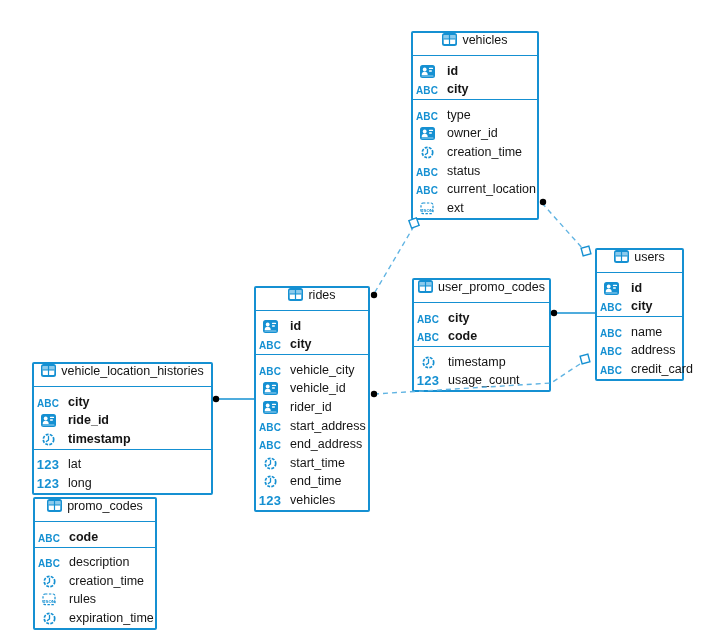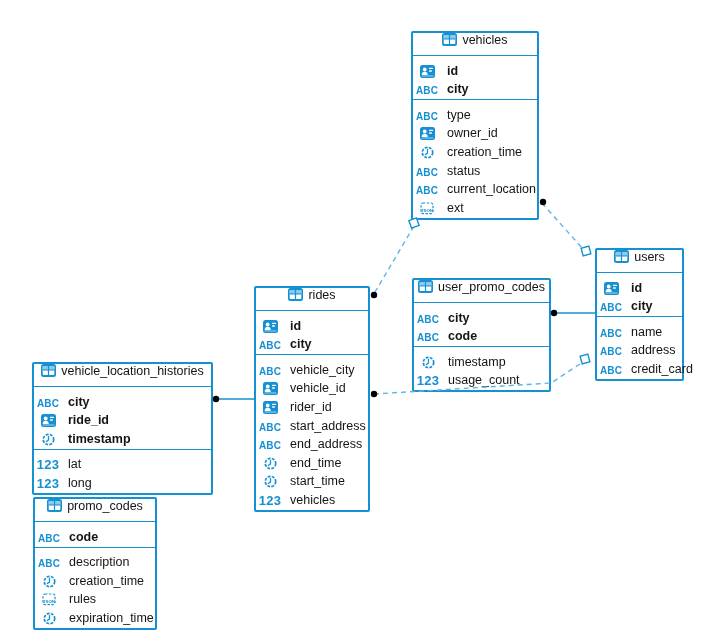--- a/index.html
+++ b/index.html
@@ -296,30 +296,30 @@
           </span>
           <span>end_address</span>
         </div>
         <div class="row">
           <span class="ic">
             <svg width="13" height="13" viewBox="0 0 13 13">
               <circle cx="6.5" cy="6.5" r="5.2" fill="none" stroke="#1590d2" stroke-width="1.7" stroke-dasharray="2.9 1.3"></circle>
               <path d="M6.5 6.9 L6.5 3.3 M6.5 6.9 L4.4 8.6" stroke="#1590d2" stroke-width="1.3" fill="none" stroke-linecap="round"></path>
             </svg>
           </span>
+          <span>start_time</span>
+        </div>
+        <div class="row">
+          <span class="ic">
+            <svg width="13" height="13" viewBox="0 0 13 13">
+              <circle cx="6.5" cy="6.5" r="5.2" fill="none" stroke="#1590d2" stroke-width="1.7" stroke-dasharray="2.9 1.3"></circle>
+              <path d="M6.5 6.9 L6.5 3.3 M6.5 6.9 L4.4 8.6" stroke="#1590d2" stroke-width="1.3" fill="none" stroke-linecap="round"></path>
+            </svg>
+          </span>
           <span>end_time</span>
-        </div>
-        <div class="row">
-          <span class="ic">
-            <svg width="13" height="13" viewBox="0 0 13 13">
-              <circle cx="6.5" cy="6.5" r="5.2" fill="none" stroke="#1590d2" stroke-width="1.7" stroke-dasharray="2.9 1.3"></circle>
-              <path d="M6.5 6.9 L6.5 3.3 M6.5 6.9 L4.4 8.6" stroke="#1590d2" stroke-width="1.3" fill="none" stroke-linecap="round"></path>
-            </svg>
-          </span>
-          <span>start_time</span>
         </div>
         <div class="row">
           <span class="ic">
             <span class="num-ic">123</span>
           </span>
           <span>vehicles</span>
         </div>
       </div>
     </div>
     <div class="table" style="left: 32px; top: 337px; width: 181px; margin-top: 25px;">

